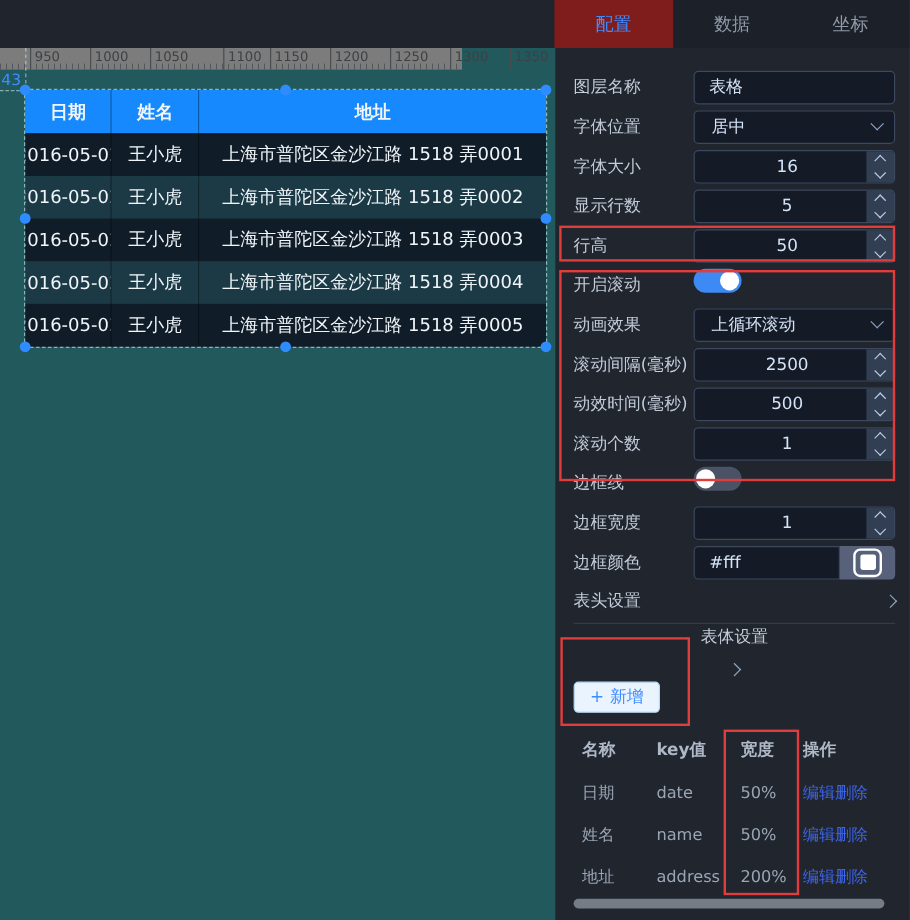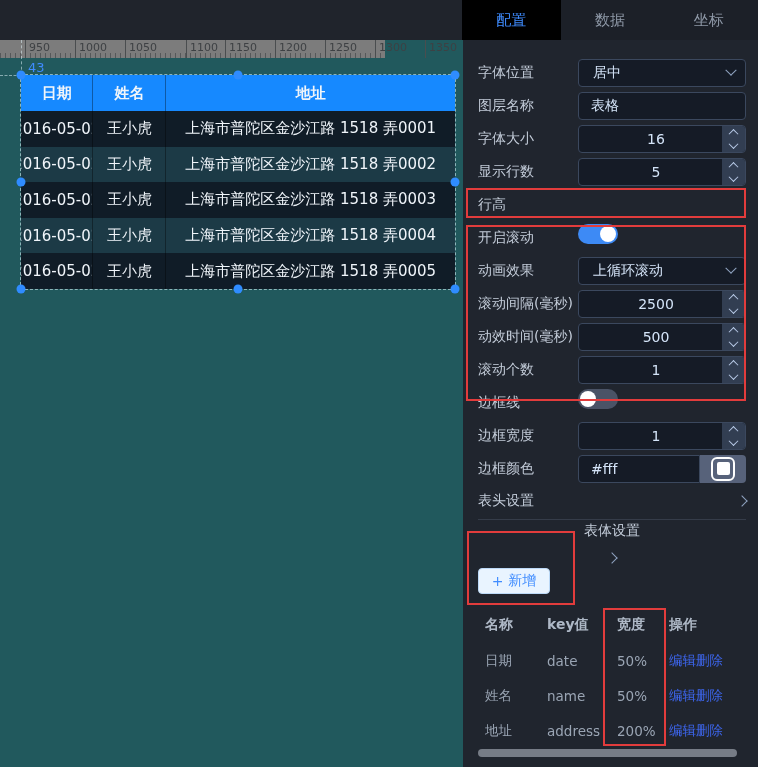--- a/index.html
+++ b/index.html
@@ -7,29 +7,29 @@
   body {
     font-family:"DejaVu Sans","Liberation Sans",sans-serif;
     background:#20252e; position:relative; overflow:hidden;
     font-size:14px; color:#c3ccd9;
   }
   
   .topbar { position:absolute; left:0; top:0; width:758px; height:40px; background:#20242c; }
   .tabs { position:absolute; left:462px; top:0; width:296px; height:40px; display:flex; background:#1c2028; }
   .tab { flex:1; display:flex; align-items:center; justify-content:center;
          font-size:15px; color:#8f99a8; cursor:pointer; }
-  .tab.active { background:#000000; color:#3f8cff; }
+  .tab.active { background:#7f1d1d; color:#3f8cff; }
   
   .canvas { position:absolute; left:0; top:40px; width:463px; height:727px; background:#21595d; }
   .ruler { position:absolute; left:0; top:0; width:385px; height:18px; background:#7c7c7c;
            background-image:repeating-linear-gradient(to right,#55585a 0 1px,transparent 1px 5px);
            background-size:100% 5px; background-position:0 13px; background-repeat:no-repeat; }
   .ruler-label { position:absolute; top:0; height:18px; line-height:15px; font-size:11px;
                  color:#3e4144; border-left:1px solid #4a4d4f; padding-left:3px; }
-  .origin-label { position:absolute; left:12px; top:20px; font-size:13px; color:#3f8cff;padding-left:16px; }
+  .origin-label { position:absolute; left:1px; top:20px; font-size:13px; color:#3f8cff; }
   .guide-v { position:absolute; left:21px; top:0; width:0; height:35px; border-left:1px dashed rgba(220,240,245,.55); }
   .guide-h { position:absolute; left:0; top:35px; width:21px; height:0; border-top:1px dashed rgba(220,240,245,.55); }
   
   .widget { position:absolute; left:21px; top:35px; width:434px; height:214px;
             outline:1px dashed rgba(200,230,235,.65); }
   .wtable { width:100%; height:100%; display:flex; flex-direction:column; }
   .wrow { display:flex; flex:1; }
   .wrow.header { flex:0 0 36px; background:#1689ff; font-weight:bold; }
   .wrow.dark { background:#101c27; }
   .wrow.lite { background:#1c3a46; }
@@ -163,39 +163,39 @@
     <div class="handle" style="left:100%;top:50%"></div>
     <div class="handle" style="left:0;top:100%"></div>
     <div class="handle" style="left:50%;top:100%"></div>
     <div class="handle" style="left:100%;top:100%"></div>
   </div>
 </div>
 
 <div class="panel">
 
   <div class="frow">
+    <div class="flabel">图层名称</div>
+    <div class="ctrl">
+        <div class="inputbox">
+          <span>表格</span>
+        </div>
+      </div>
+  </div>
+
+  <div class="frow">
     <div class="flabel">字体位置</div>
     <div class="ctrl">
         <div class="selectbox">
       <span>居中</span>
       <span class="chev sel"></span>
     </div>
       </div>
   </div>
 
   <div class="frow">
-    <div class="flabel">图层名称</div>
-    <div class="ctrl">
-        <div class="inputbox">
-          <span>表格</span>
-        </div>
-      </div>
-  </div>
-
-  <div class="frow">
     <div class="flabel">字体大小</div>
     <div class="ctrl">
         <div class="inputbox center">
           <span>16</span>
         </div>
       <div class="spinner">
         <div class="spin-half">
             <span class="chev up"></span>
           </div>
         <div class="spin-half">
@@ -217,20 +217,33 @@
           </div>
         <div class="spin-half">
             <span class="chev down"></span>
           </div>
       </div>
       </div>
   </div>
 
   <div class="frow">
     <div class="flabel">行高</div>
+    <div class="ctrl">
+        <div class="inputbox center">
+          <span>50</span>
+        </div>
+      <div class="spinner">
+        <div class="spin-half">
+            <span class="chev up"></span>
+          </div>
+        <div class="spin-half">
+            <span class="chev down"></span>
+          </div>
+      </div>
+      </div>
   </div>
 
   <div class="frow">
     <div class="flabel">开启滚动</div>
     <div class="ctrl">
         <div class="toggle on">
           <div class="knob"></div>
         </div>
       </div>
   </div>

